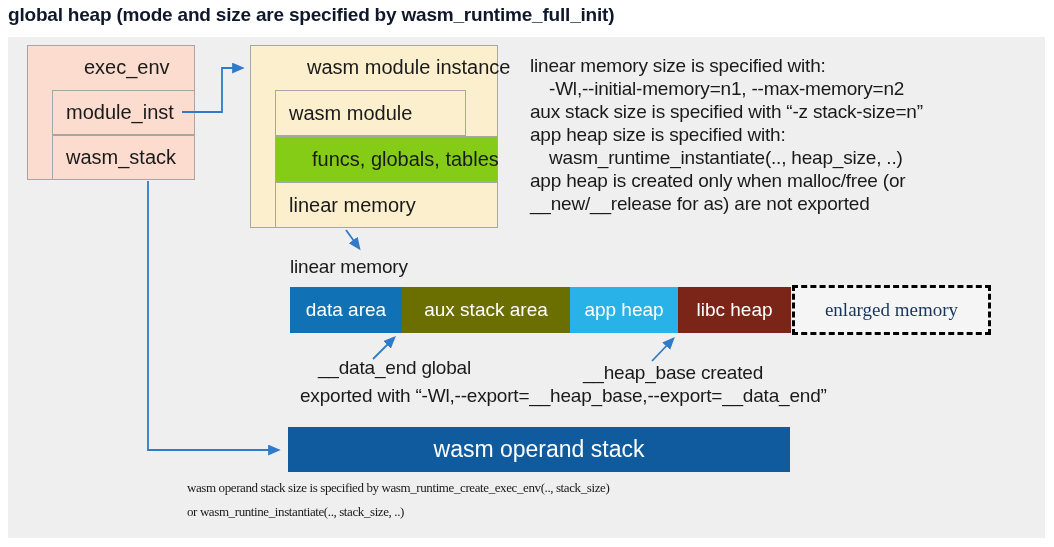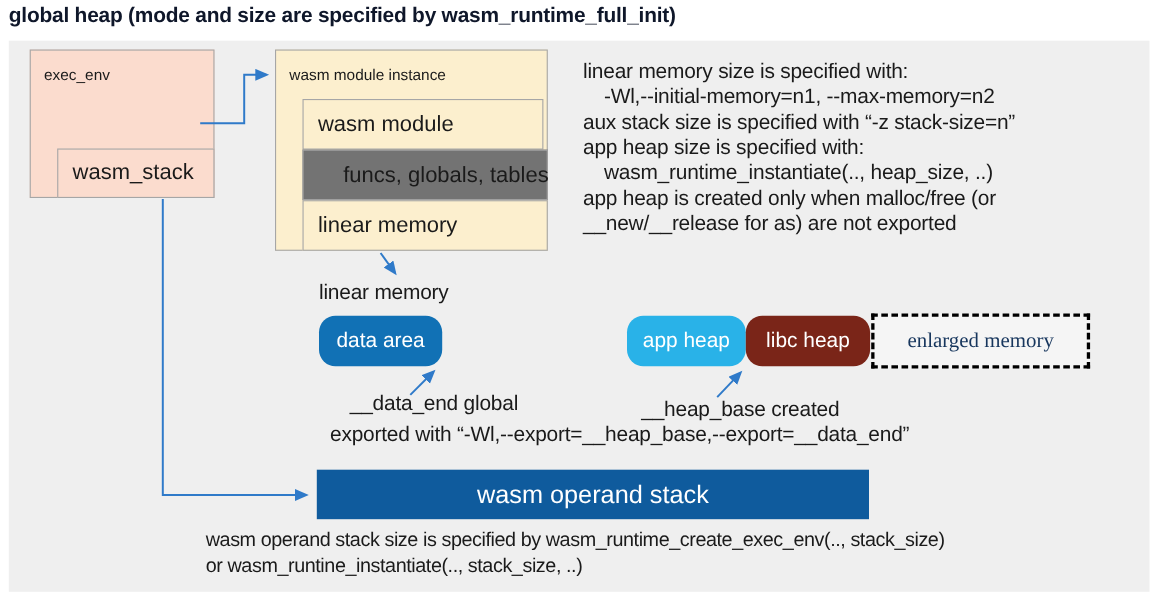--- a/index.html
+++ b/index.html
@@ -4,65 +4,67 @@
 <style>
   html,body{margin:0;padding:0;background:#ffffff;}
   #canvas{position:relative;width:1054px;height:547px;overflow:hidden;
           font-family:"Liberation Sans",sans-serif;color:#1a1a1a;}
   .panel{position:absolute;left:8px;top:37px;width:1037px;height:501px;}
   .title{position:absolute;left:8px;top:4px;font-size:19px;font-weight:bold;white-space:nowrap;letter-spacing:-0.2px;}
   .outerbox{position:absolute;box-sizing:border-box;border:1px solid #a6a6a6;}
   .cell{position:absolute;box-sizing:border-box;border:1px solid #a6a6a6;
         display:flex;align-items:center;padding-left:13px;font-size:20px;white-space:nowrap;}
   .header-label{position:absolute;box-sizing:border-box;display:flex;align-items:center;
-        padding-left:13px;font-size:14px;white-space:nowrap;}
+        padding-left:13px;font-size:20px;white-space:nowrap;margin-left:44px;}
   .note{position:absolute;left:530px;font-size:19px;white-space:nowrap;letter-spacing:-0.2px;}
   .note.indent{left:549px;}
   .seg{position:absolute;top:287px;height:46px;display:flex;align-items:center;
-       justify-content:center;font-size:19px;white-space:nowrap;border-radius:15px;}
+       justify-content:center;font-size:19px;white-space:nowrap;}
   .seg-enlarged{position:absolute;top:285px;height:50px;box-sizing:border-box;
        border:3px dashed #000;display:flex;align-items:center;justify-content:center;
        font-size:19px;white-space:nowrap;font-family:Liberation Serif, serif;}
   .ann{position:absolute;font-size:19px;white-space:nowrap;letter-spacing:-0.2px;}
   .opbar{position:absolute;left:288px;top:427px;width:502px;height:45px;
        display:flex;align-items:center;justify-content:center;font-size:23px;color:#ffffff;}
-  .footer-line{position:absolute;left:187px;font-size:18px;white-space:nowrap;letter-spacing:-0.4px;}
+  .footer-line{position:absolute;left:187px;font-size:13px;white-space:nowrap;letter-spacing:-0.4px;font-family:Liberation Serif, serif;}
   svg.connectors{position:absolute;left:0;top:0;pointer-events:none;}
   svg.connectors path{fill:none;stroke-width:1.8px;}
 </style>
 </head>
 <body>
 
 <div id="canvas" style="background-color: rgb(255, 255, 255);">
 
   <div class="title" style="color: #0f172a;">global heap (mode and size are specified by wasm_runtime_full_init)</div>
 
   <div class="panel" style="background-color: rgb(239, 239, 239);"></div>
 
   <div class="outerbox" style="left: 27px; top: 45px; width: 168px; height: 135px; background-color: rgb(251, 220, 206);"></div>
   <div class="header-label" style="left:27px;top:45px;width:168px;height:45px;">exec_env</div>
+  <div class="cell" style="left: 52px; top: 90px; width: 143px; height: 45px; background-color: rgb(251, 220, 206);">module_inst</div>
   <div class="cell" style="left: 52px; top: 135px; width: 143px; height: 45px; background-color: rgb(251, 220, 206);">wasm_stack</div>
 
   <div class="outerbox" style="left: 250px; top: 45px; width: 248px; height: 183px; background-color: rgb(252, 239, 206);"></div>
   <div class="header-label" style="left:250px;top:45px;width:248px;height:45px;">wasm module instance</div>
-  <div class="cell" style="left: 275px; top: 90px; width: 219px; height: 46px; background-color: rgb(252, 239, 206);">wasm module</div>
-  <div class="cell" style="left: 275px; top: 136px; width: 223px; height: 46px; background-color: #737373; padding-left: 36px;">funcs, globals, tables</div>
+  <div class="cell" style="left: 275px; top: 90px; width: 191px; height: 46px; background-color: rgb(252, 239, 206);">wasm module</div>
+  <div class="cell" style="left: 275px; top: 136px; width: 223px; height: 46px; background-color: #84cc16; padding-left: 36px;">funcs, globals, tables</div>
   <div class="cell" style="left: 275px; top: 182px; width: 223px; height: 46px; background-color: rgb(252, 239, 206);">linear memory</div>
 
   <div class="note" style="top:55px;">linear memory size is specified with:</div>
   <div class="note indent" style="top:78px;">-Wl,--initial-memory=n1, --max-memory=n2</div>
   <div class="note" style="top:101px;">aux stack size is specified with “-z stack-size=n”</div>
   <div class="note" style="top:124px;">app heap size is specified with:</div>
   <div class="note indent" style="top:147px;">wasm_runtime_instantiate(.., heap_size, ..)</div>
   <div class="note" style="top:170px;">app heap is created only when malloc/free (or</div>
   <div class="note" style="top:193px;">__new/__release for as) are not exported</div>
 
   <div class="ann" style="left:290px;top:256px;">linear memory</div>
 
   <div class="seg" style="left: 290px; width: 112px; background-color: rgb(17, 113, 181); color: rgb(255, 255, 255);">data area</div>
+  <div class="seg" style="left: 402px; width: 168px; background-color: rgb(107, 110, 0); color: rgb(255, 255, 255);">aux stack area</div>
   <div class="seg" style="left: 570px; width: 108px; background-color: rgb(41, 178, 232); color: rgb(255, 255, 255);">app heap</div>
   <div class="seg" style="left: 678px; width: 113px; background-color: rgb(122, 37, 24); color: rgb(255, 255, 255);">libc heap</div>
   <div class="seg-enlarged" style="left: 792px; width: 199px; background-color: rgb(245, 245, 245); color: rgb(23, 54, 93);">enlarged memory</div>
 
   <div class="ann" style="left:318px;top:357px;">__data_end global</div>
   <div class="ann" style="left:583px;top:362px;">__heap_base created</div>
   <div class="ann" style="left:300px;top:385px;">exported with “-Wl,--export=__heap_base,--export=__data_end”</div>
 
   <div class="opbar" style="background-color: rgb(15, 91, 157);">wasm operand stack</div>
 

